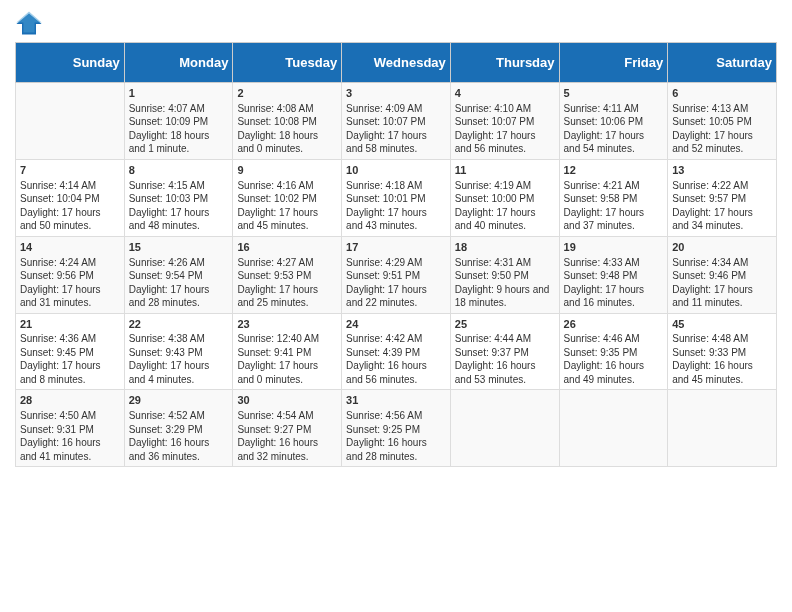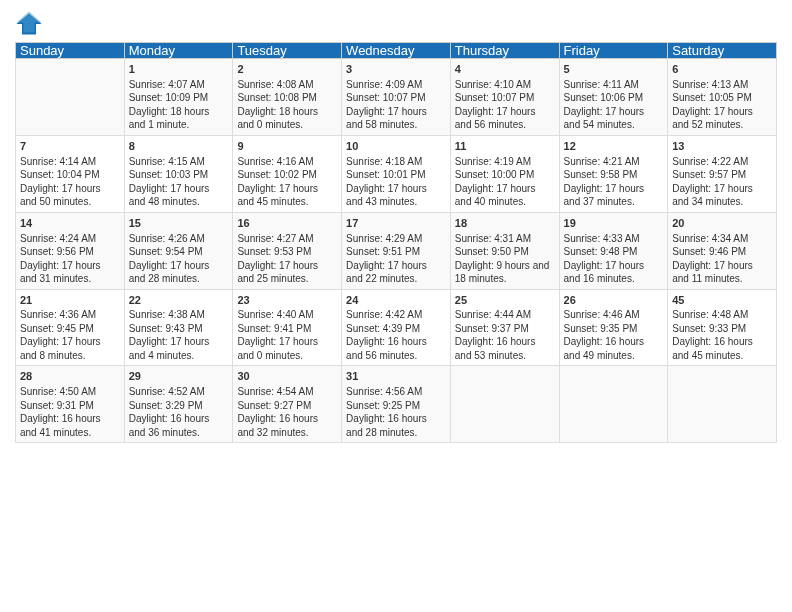--- a/index.html
+++ b/index.html
@@ -56,24 +56,24 @@
     table {
       width: 100%;
       border-collapse: collapse;
       table-layout: fixed;
     }
     thead tr {
       background-color: #1a6eb5;
       color: white;
     }
     thead th {
-      padding: 0 4px;
+      padding: 12px 4px;
       font-size: 13px;
-      font-weight: normal;
-      text-align: left;
+      font-weight: bold;
+      text-align: right;
       border: 1px solid #ccc;
     }
     tbody tr {
       border-bottom: 1px solid #ddd;
     }
     tbody tr:nth-child(odd) {
       background-color: #f9f9f9;
     }
     tbody tr:nth-child(even) {
       background-color: #fff;
@@ -267,21 +267,21 @@
             <span class="sun-info">Daylight: 17 hours and 8 minutes.</span>
           </td>
           <td>
             <span class="date-num">22</span>
             <span class="sun-info">Sunrise: 4:38 AM</span>
             <span class="sun-info">Sunset: 9:43 PM</span>
             <span class="sun-info">Daylight: 17 hours and 4 minutes.</span>
           </td>
           <td>
             <span class="date-num">23</span>
-            <span class="sun-info">Sunrise: 4:40 AM</span>
+            <span class="sun-info">Sunrise: 12:40 AM</span>
             <span class="sun-info">Sunset: 9:41 PM</span>
             <span class="sun-info">Daylight: 17 hours and 0 minutes.</span>
           </td>
           <td>
             <span class="date-num">24</span>
             <span class="sun-info">Sunrise: 4:42 AM</span>
             <span class="sun-info">Sunset: 4:39 PM</span>
             <span class="sun-info">Daylight: 16 hours and 56 minutes.</span>
           </td>
           <td>

